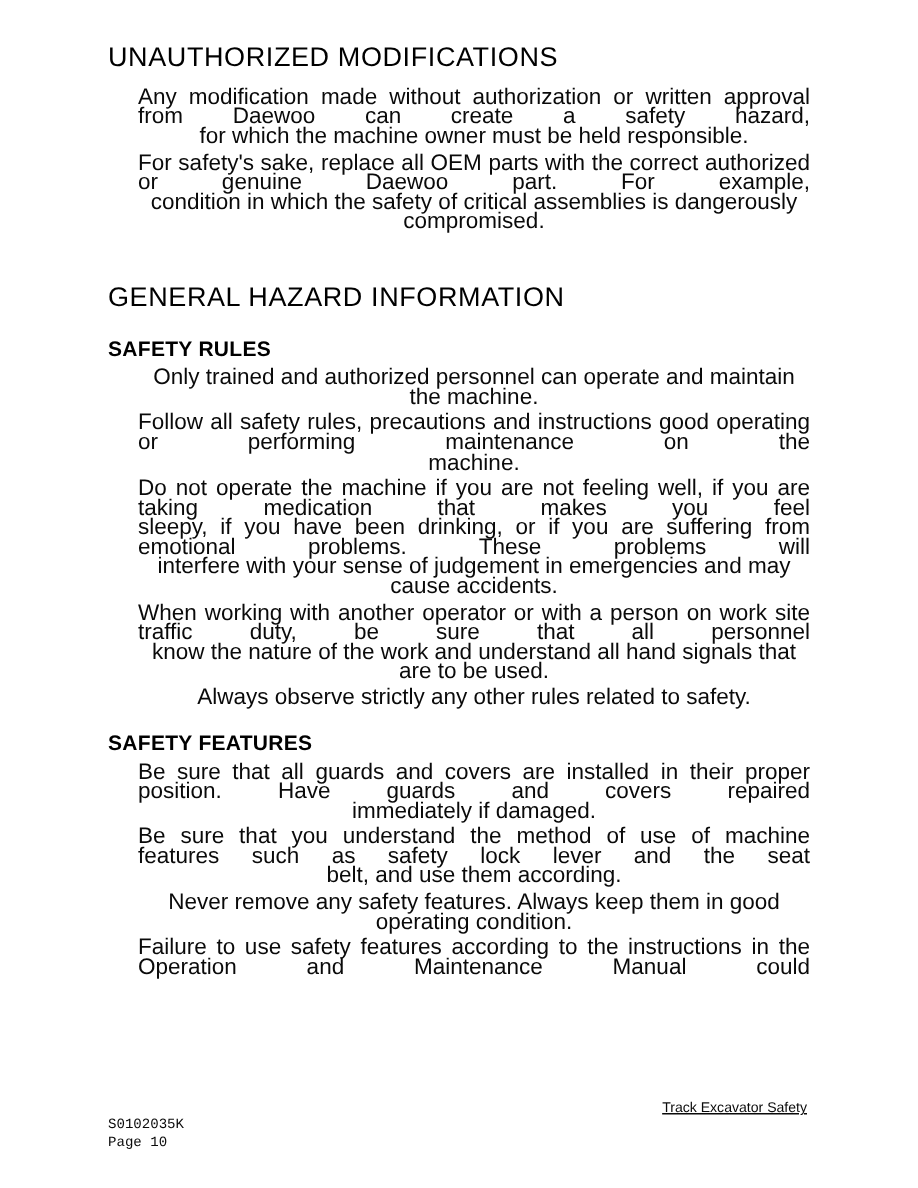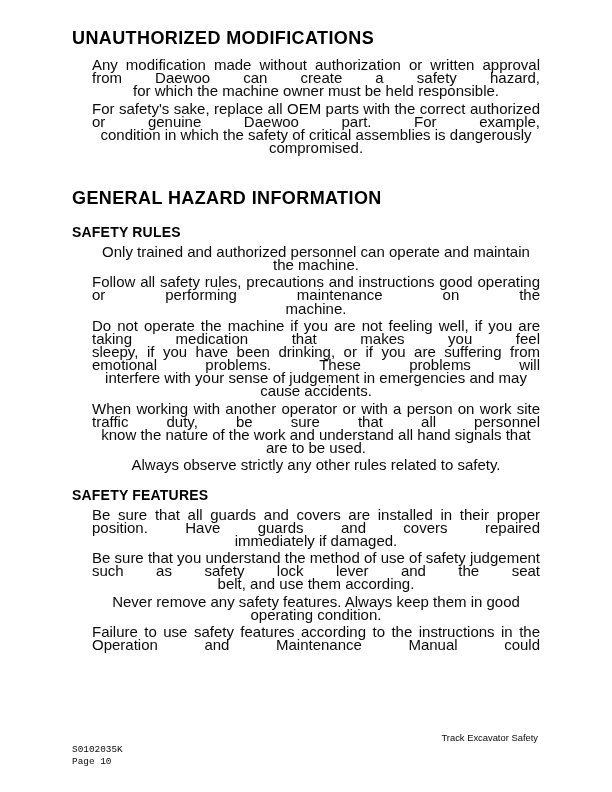--- a/index.html
+++ b/index.html
@@ -19,21 +19,21 @@
     overflow: hidden;
   }
   .content {
     position: absolute;
     left: 72px;
     top: 0;
     width: 468px;
   }
   .b-h1 {
     font-size: 18px;
-    font-weight: bold;
+    font-weight: normal;
     line-height: 20.5px;
     letter-spacing: 0.4px;
     color: #000000;
     margin: 34px 0 10px 0;
     white-space: nowrap;
   }
   .b-h1:first-child { margin-top: 27.8px; }
   .b-subhead {
     font-size: 14px;
     font-weight: bold;
@@ -63,20 +63,21 @@
     line-height: 12.4px;
     font-family: Liberation Mono, monospace;
   }
   .footer-right {
     position: absolute;
     right: 74px;
     top: 732.3px;
     font-size: 9.4px;
     line-height: 12.4px;
     text-align: right;
+    text-decoration: underline;
   }
 </style>
 </head>
 <body>
 
 <div class="page">
 
   <main class="content" id="content">
       <div class="b-h1">UNAUTHORIZED MODIFICATIONS</div>
       <div class="b-para">
@@ -107,21 +108,21 @@
       </div>
       <div class="b-para">
         <div class="line last">Always observe strictly any other rules related to safety.</div>
       </div>
       <div class="b-subhead">SAFETY FEATURES</div>
       <div class="b-para">
         <div class="line">Be sure that all guards and covers are installed in their proper position. Have guards and covers repaired</div>
         <div class="line last">immediately if damaged.</div>
       </div>
       <div class="b-para">
-        <div class="line">Be sure that you understand the method of use of safety judgement such as safety lock lever and the seat</div>
+        <div class="line">Be sure that you understand the method of use of machine features such as safety lock lever and the seat</div>
         <div class="line last">belt, and use them according.</div>
       </div>
       <div class="b-para">
         <div class="line last">Never remove any safety features. Always keep them in good operating condition.</div>
       </div>
       <div class="b-para">
         <div class="line">Failure to use safety features according to the instructions in the Operation and Maintenance Manual could</div>
       </div>
     </main>
 

